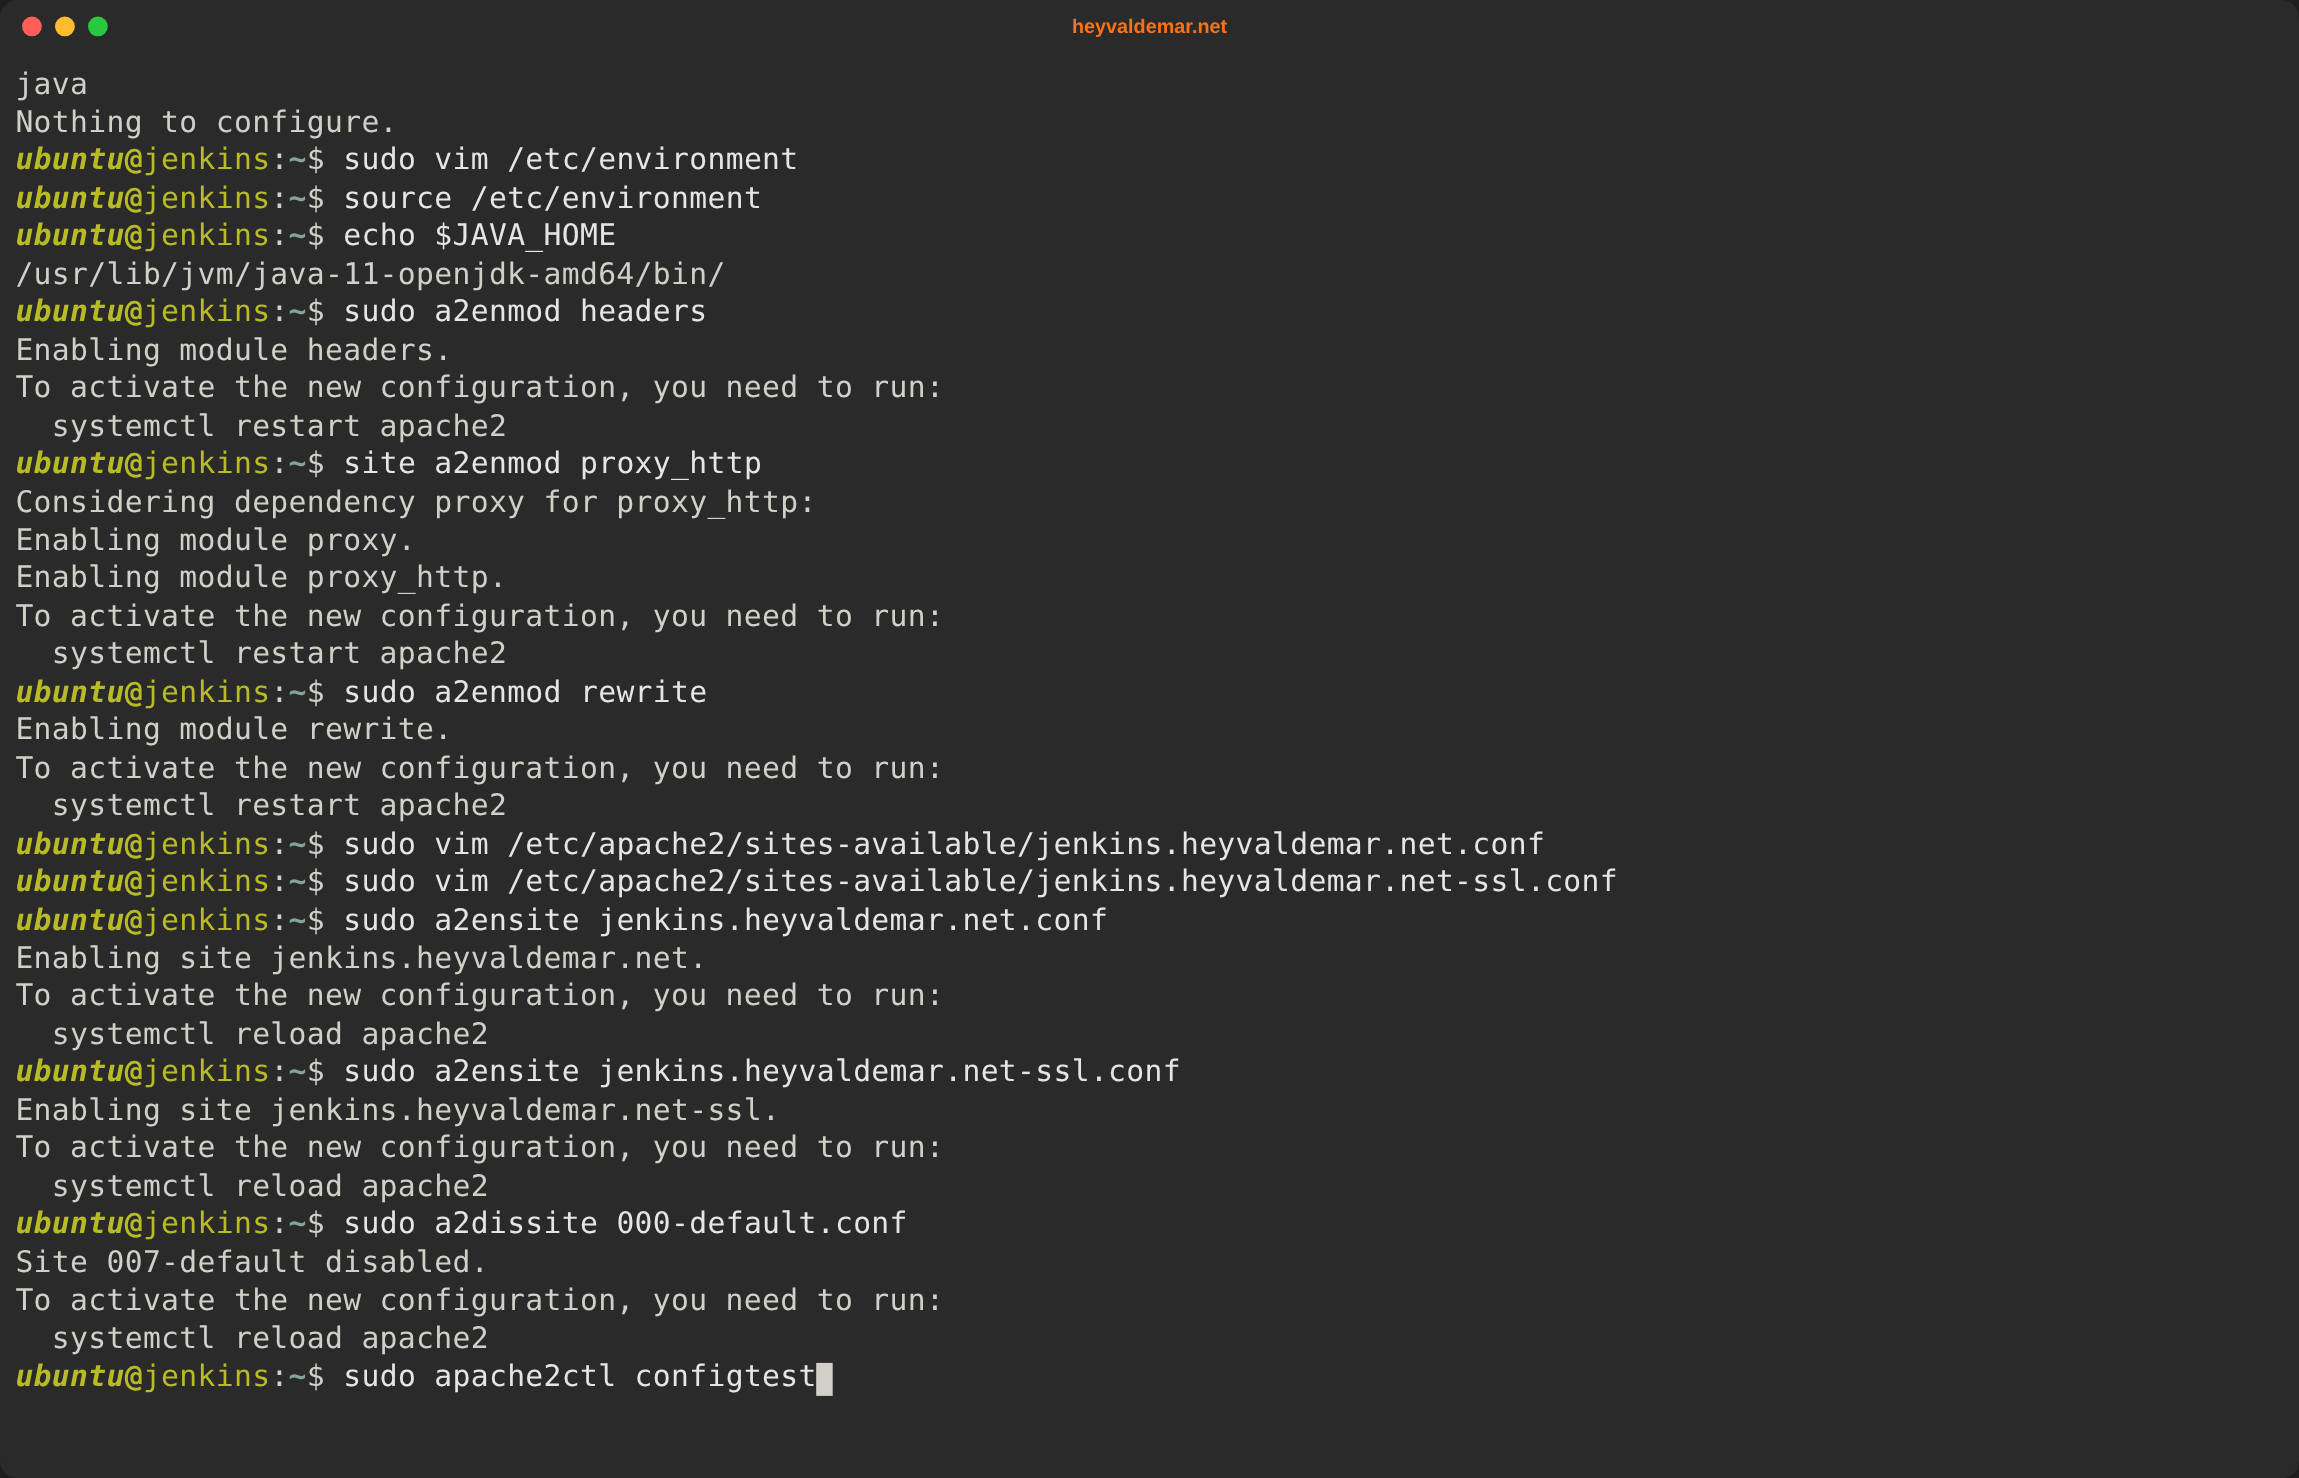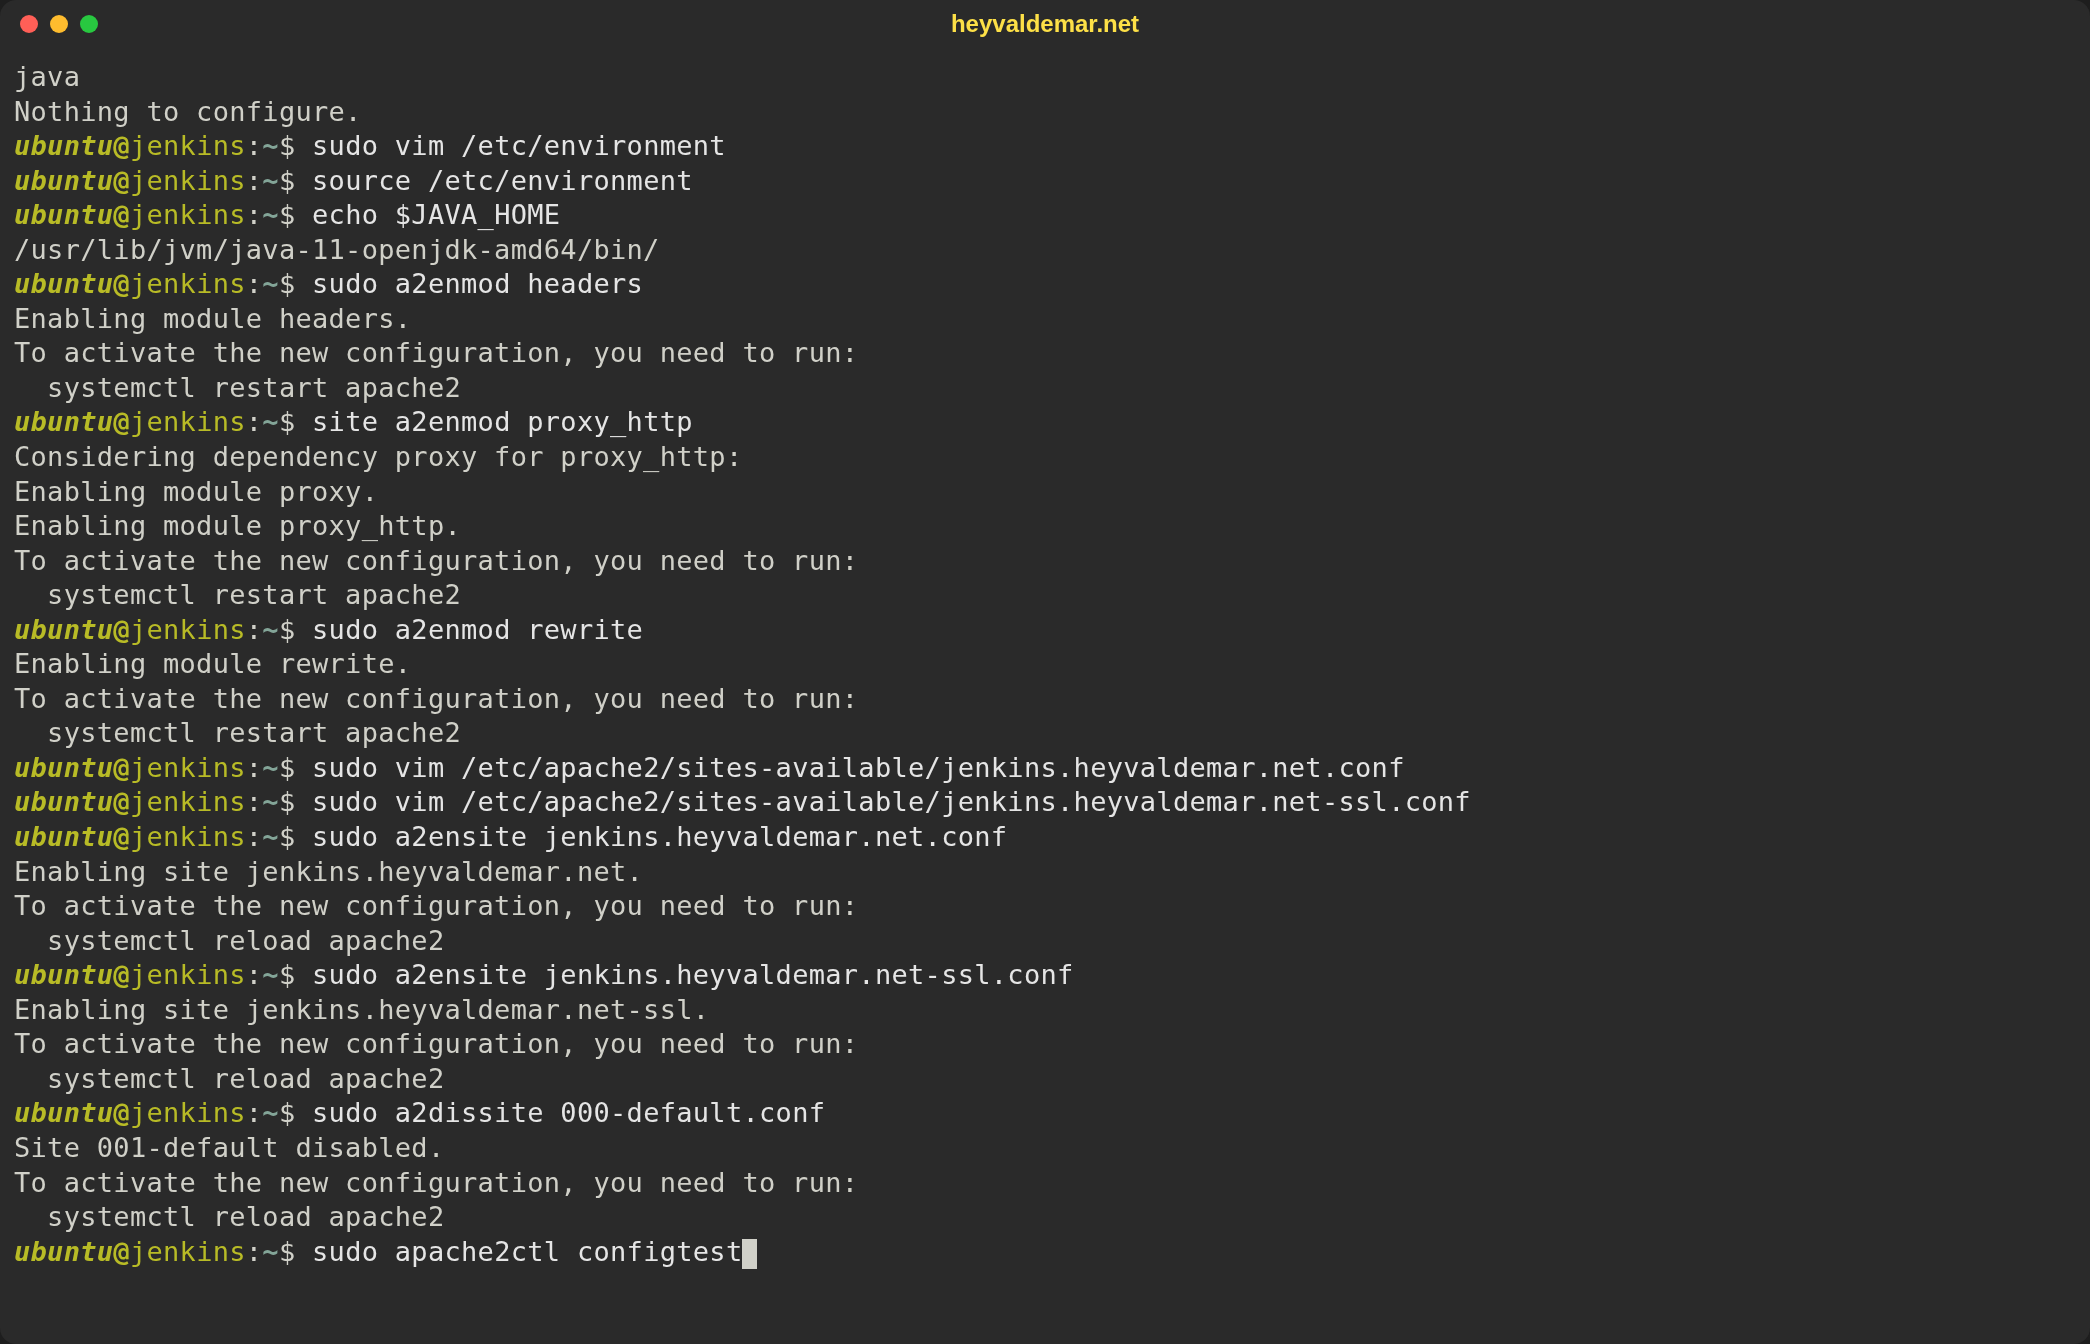--- a/index.html
+++ b/index.html
@@ -39,22 +39,22 @@
       height: 18px;
       border-radius: 50%;
     }
     .traffic-light.close { background: #ff5f57; }
     .traffic-light.minimize { background: #febc2e; }
     .traffic-light.maximize { background: #28c840; }
     .window-title {
       position: absolute;
       left: 50%;
       transform: translateX(-50%);
-      color: #fde047;
-      font-size: 24px;
+      color: #f97316;
+      font-size: 18px;
       font-weight: 600;
     }
     .terminal-body {
       flex: 1;
       padding: 12px 14px;
       font-family: "SF Mono", "Menlo", "Monaco", "Consolas", monospace;
       font-size: 27px;
       line-height: 1.28;
       color: #d0d0c8;
       white-space: pre;
@@ -114,17 +114,17 @@
 <span><span class="user">ubuntu</span><span class="at">@</span><span class="host">jenkins</span><span class="colon">:</span><span class="path">~</span><span class="dollar">$</span><span class="cmd"> sudo vim /etc/apache2/sites-available/jenkins.heyvaldemar.net-ssl.conf</span></span>
 <span><span class="user">ubuntu</span><span class="at">@</span><span class="host">jenkins</span><span class="colon">:</span><span class="path">~</span><span class="dollar">$</span><span class="cmd"> sudo a2ensite jenkins.heyvaldemar.net.conf</span></span>
 <span class="out">Enabling site jenkins.heyvaldemar.net.</span>
 <span class="out">To activate the new configuration, you need to run:</span>
 <span class="out">  systemctl reload apache2</span>
 <span><span class="user">ubuntu</span><span class="at">@</span><span class="host">jenkins</span><span class="colon">:</span><span class="path">~</span><span class="dollar">$</span><span class="cmd"> sudo a2ensite jenkins.heyvaldemar.net-ssl.conf</span></span>
 <span class="out">Enabling site jenkins.heyvaldemar.net-ssl.</span>
 <span class="out">To activate the new configuration, you need to run:</span>
 <span class="out">  systemctl reload apache2</span>
 <span><span class="user">ubuntu</span><span class="at">@</span><span class="host">jenkins</span><span class="colon">:</span><span class="path">~</span><span class="dollar">$</span><span class="cmd"> sudo a2dissite 000-default.conf</span></span>
-<span class="out">Site 001-default disabled.</span>
+<span class="out">Site 007-default disabled.</span>
 <span class="out">To activate the new configuration, you need to run:</span>
 <span class="out">  systemctl reload apache2</span>
 <span><span class="user">ubuntu</span><span class="at">@</span><span class="host">jenkins</span><span class="colon">:</span><span class="path">~</span><span class="dollar">$</span><span class="cmd"> sudo apache2ctl configtest</span><span class="cursor"></span></span></div>
 </div>
 
 </body></html>

